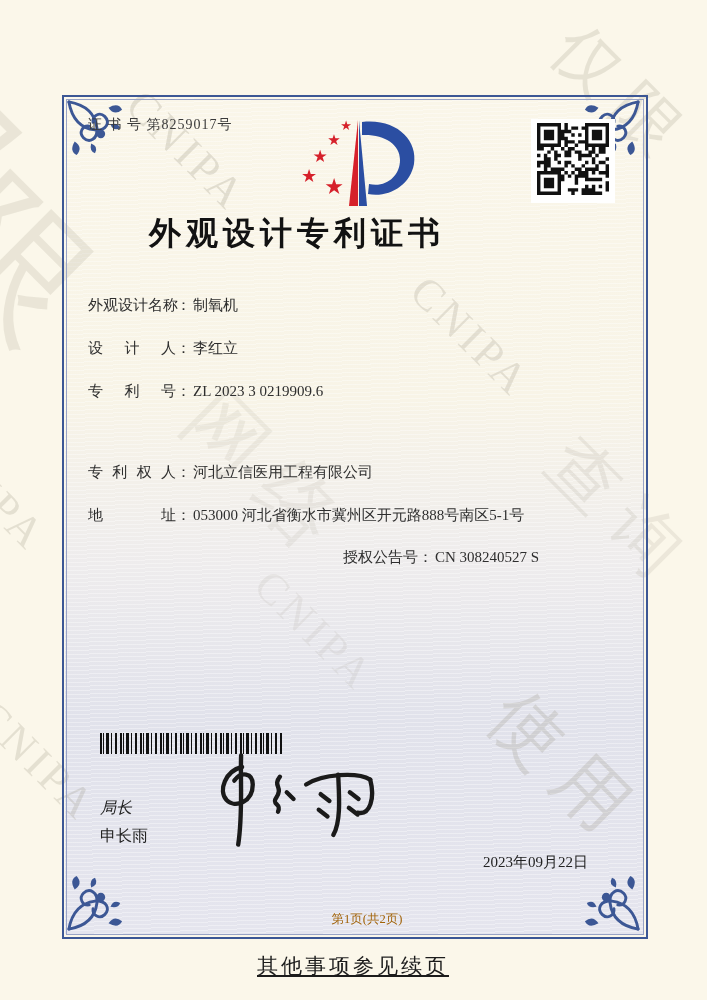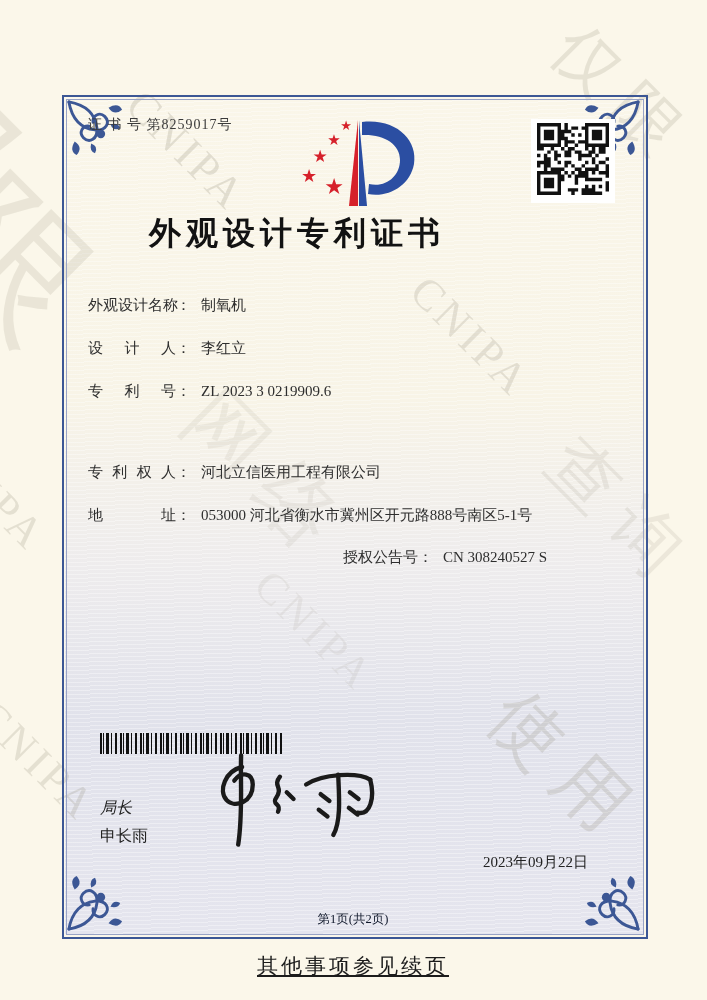--- a/index.html
+++ b/index.html
@@ -42,36 +42,36 @@
   .logo{position:absolute;left:296px;top:108px;width:130px;height:106px;}
   .qr{position:absolute;left:531px;top:119px;width:84px;height:84px;background:#fff;
       display:flex;align-items:center;justify-content:center;}
   .title{
     position:absolute;left:62px;top:212px;width:470px;text-align:center;
     font-size:32px;font-weight:bold;letter-spacing:5px;color:#121212;
   }
   .field-row{position:absolute;left:88px;font-size:15px;white-space:nowrap;}
   .flabel{display:inline-block;width:88px;text-align:justify;text-align-last:justify;vertical-align:bottom;}
   .colon{display:inline-block;}
-  .fvalue{margin-left:10px;text-align:center;}
+  .fvalue{margin-left:2px;text-align:center;}
   .field-row.second-col{left:343px;}
   .paras{position:absolute;left:86px;top:584px;width:536px;}
   .paras p{
     margin:0 0 6px 0;font-size:13.4px;line-height:26px;text-indent:2em;
     text-align:justify;letter-spacing:.4px;color:#2b2b2b;
   }
   .barcode{
     position:absolute;left:100px;top:733px;width:182px;height:21px;background-color:transparent;
     background:repeating-linear-gradient(90deg,#111 0 2px,rgba(0,0,0,0) 2px 3px,#111 3px 4px,rgba(0,0,0,0) 4px 6px,#111 6px 9px,rgba(0,0,0,0) 9px 11px,#111 11px 12px,rgba(0,0,0,0) 12px 15px,#111 15px 17px,rgba(0,0,0,0) 17px 20px);
   }
   .signer-title{position:absolute;left:100px;top:798px;font-size:16px;font-family:"Liberation Sans",sans-serif;color:#222;font-style:italic;}
   .signer-name{position:absolute;left:100px;top:826px;font-size:16px;font-family:"Liberation Sans",sans-serif;color:#222;}
   .signature{position:absolute;left:212px;top:750px;width:165px;height:100px;}
   .issue-date{position:absolute;left:483px;top:853px;font-size:15px;color:#222;}
-  .page-info{position:absolute;left:62px;top:911px;width:582px;text-align:center;font-size:12.5px;color:#0f172a;}
+  .page-info{position:absolute;left:76px;top:911px;width:582px;text-align:center;font-size:12.5px;color:#a16207;}
   .continuation{position:absolute;left:62px;top:952px;width:582px;text-align:center;font-size:21px;letter-spacing:3px;color:#1c1c1c;text-decoration:underline;}
 </style>
 </head>
 <body>
 
 <div class="page">
 
   <div class="inner-bg"></div>
 
   <span class="wm" style="left:-45px;top:-5px;font-size:170px;opacity:.15">仅</span>

